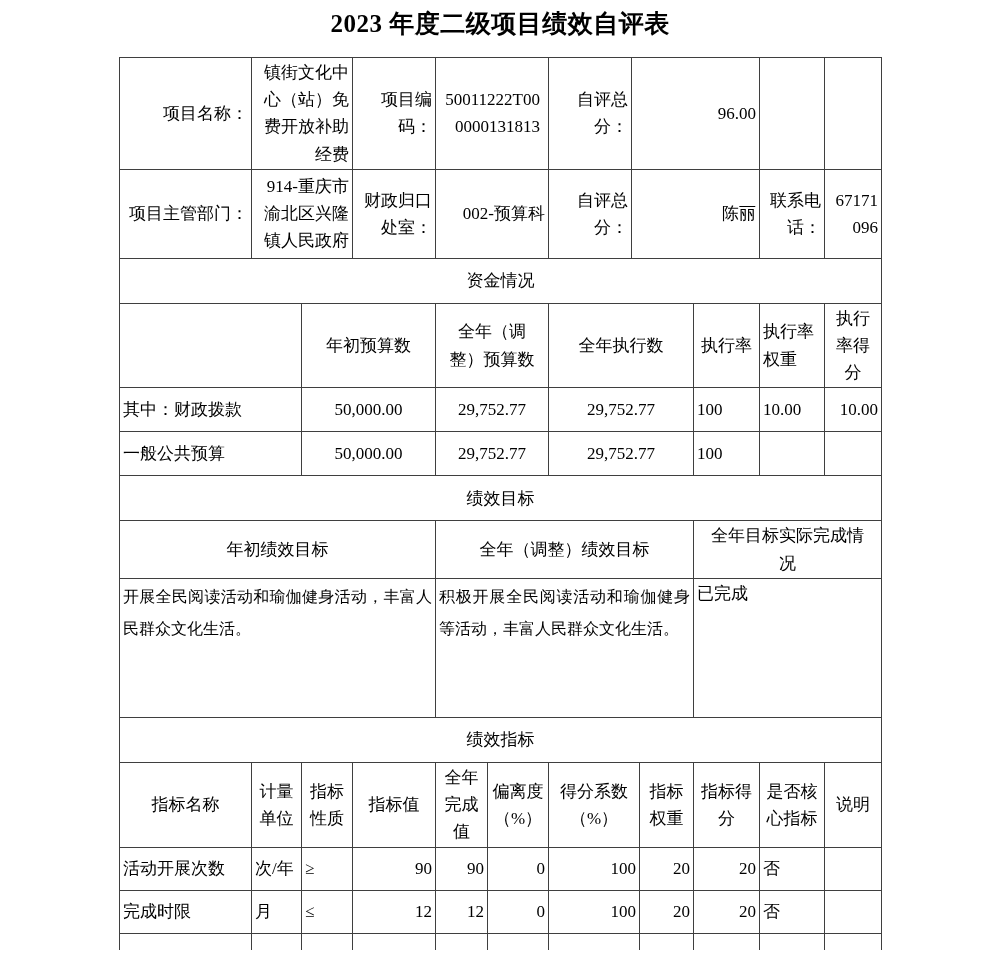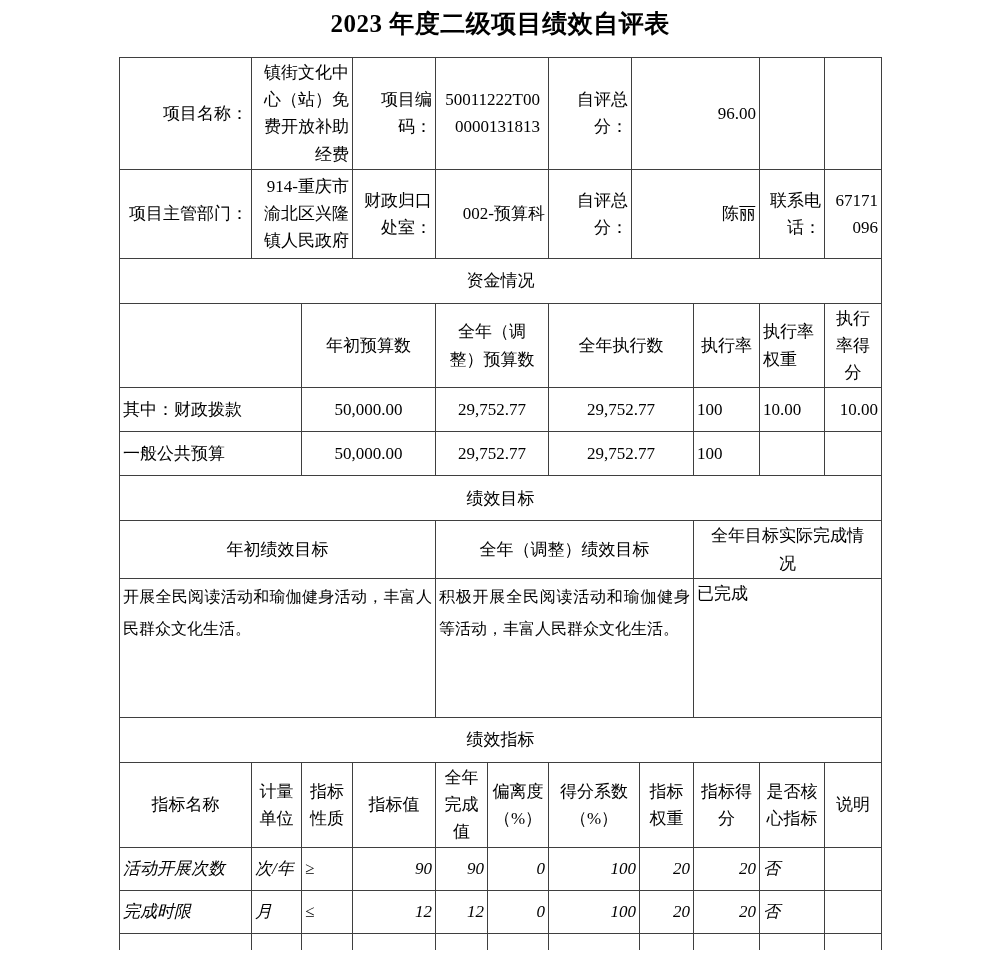--- a/index.html
+++ b/index.html
@@ -35,21 +35,21 @@
   }
   
   tr.r1 td  { height: 106px; }
   tr.r2 td  { height: 86px; }
   tr.rsec td{ height: 42px; }
   tr.r4 td  { height: 58px; }
   tr.rfund td{ height: 41px; }
   tr.r9 td  { height: 54px; }
   tr.r10 td { height: 134px; }
   tr.r12 td { height: 82px; }
-  tr.rind td{ height: 40px; font-style: italic; }
+  tr.rind td{ height: 40px; }
   tr.rcut td{ height: 14px; border-bottom: none; }
 
   .lab { text-align: right; }
   .val { text-align: right; }
   .ac  { text-align: center; }
   .al  { text-align: left; margin-top: 8px; }
   .ar  { text-align: right; }
   .sec { text-align: center; }
   .top { vertical-align: top; }
   .pad7  { padding-left: 7px; padding-right: 7px; }

